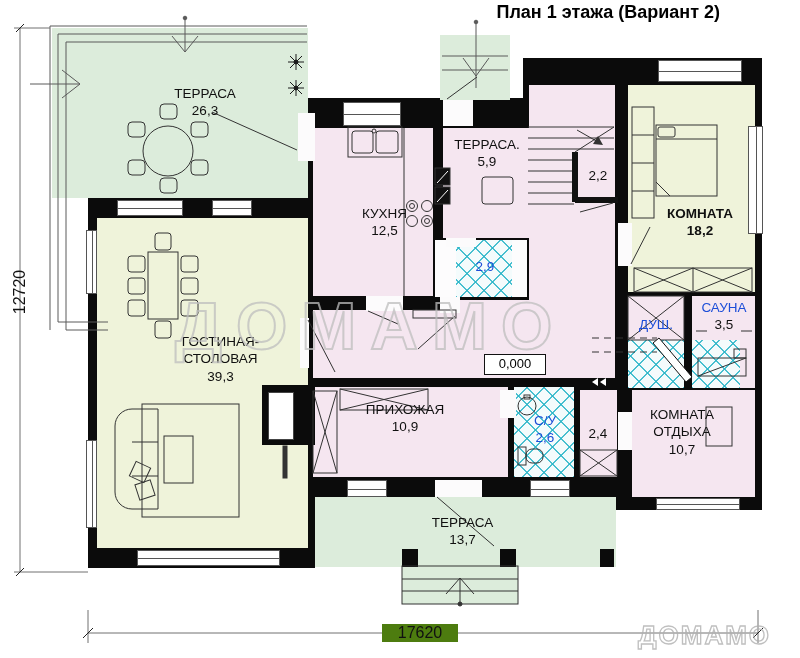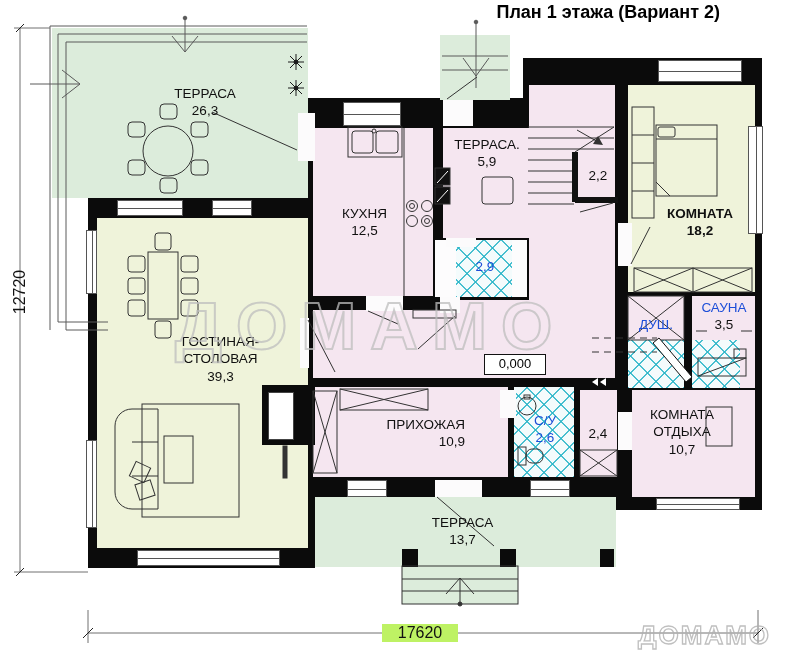--- a/index.html
+++ b/index.html
@@ -24,21 +24,21 @@
   .lbl{position:absolute;z-index:5;font-size:13.5px;color:#101010;text-align:center;line-height:1.28;}
   .lbl span{display:block;}
   .blue{color:#1d4ed8;}
   .elev{position:absolute;z-index:5;background:#fff;border:1px solid #111;font-size:13px;
         text-align:center;line-height:18px;}
   .wm{position:absolute;z-index:6;font-weight:bold;color:transparent;
       -webkit-text-stroke:2px rgba(190,190,190,.75);font-size:66px;letter-spacing:14px;}
   .wm2{position:absolute;z-index:6;font-weight:bold;color:transparent;
       -webkit-text-stroke:1.3px rgba(175,175,175,.8);font-size:26px;letter-spacing:2px;}
   .title{position:absolute;z-index:7;font-weight:bold;font-size:18px;text-align:right;color:#000;}
-  .dim{position:absolute;z-index:7;font-size:16px;color:#111;background:#bef264;text-align:center;}
+  .dim{position:absolute;z-index:7;font-size:16px;color:#111;background:#4d7c0f;text-align:center;}
   .dimv{transform:rotate(-90deg);background:transparent;}
 </style>
 </head>
 <body>
 
 <div class="plan">
 
   <div class="title abs" style="left:320px;top:2px;width:400px;">План 1 этажа (Вариант 2)</div>
 
   <div class="wall" style="left:88px;top:198px;width:227px;height:370px;"></div>
@@ -302,21 +302,21 @@
       <line x1="14" y1="572" x2="88" y2="572"></line>
       <line x1="16" y1="32" x2="24" y2="24" stroke="#222"></line>
       <line x1="16" y1="576" x2="24" y2="568" stroke="#222"></line>
     </g>
   </svg>
 
   <div class="lbl" style="left:140px;top:85px;width:130px;">
     <span>ТЕРРАСА</span>
       <span>26,3</span>
   </div>
-  <div class="lbl" style="left:312px;top:287px;width:105px;top:205px;">
+  <div class="lbl" style="left:332px;top:287px;width:105px;top:205px;">
     <span>КУХНЯ</span>
       <span>12,5</span>
   </div>
   <div class="lbl" style="left:437px;top:136px;width:100px;">
     <span>ТЕРРАСА.</span>
       <span>5,9</span>
   </div>
   <div class="lbl blue" style="left:460px;top:258px;width:50px;">
     <span>2,9</span>
   </div>
@@ -332,21 +332,21 @@
       <span>39,3</span>
   </div>
   <div class="elev" style="left:484px;top:354px;width:60px;height:19px;">0,000</div>
   <div class="lbl blue" style="left:630px;top:316px;width:52px;">
     <span>ДУШ.</span>
   </div>
   <div class="lbl" style="left:694px;top:299px;width:60px;">
     <span class="blue">САУНА</span>
       <span>3,5</span>
   </div>
-  <div class="lbl" style="left:345px;top:416px;width:120px;text-align:right;">
+  <div class="lbl" style="left:345px;top:401px;width:120px;">
     <span>ПРИХОЖАЯ</span>
       <span>10,9</span>
   </div>
   <div class="lbl blue" style="left:520px;top:412px;width:50px;">
     <span>С/У</span>
       <span>2,6</span>
   </div>
   <div class="lbl" style="left:578px;top:425px;width:40px;">
     <span>2,4</span>
   </div>

